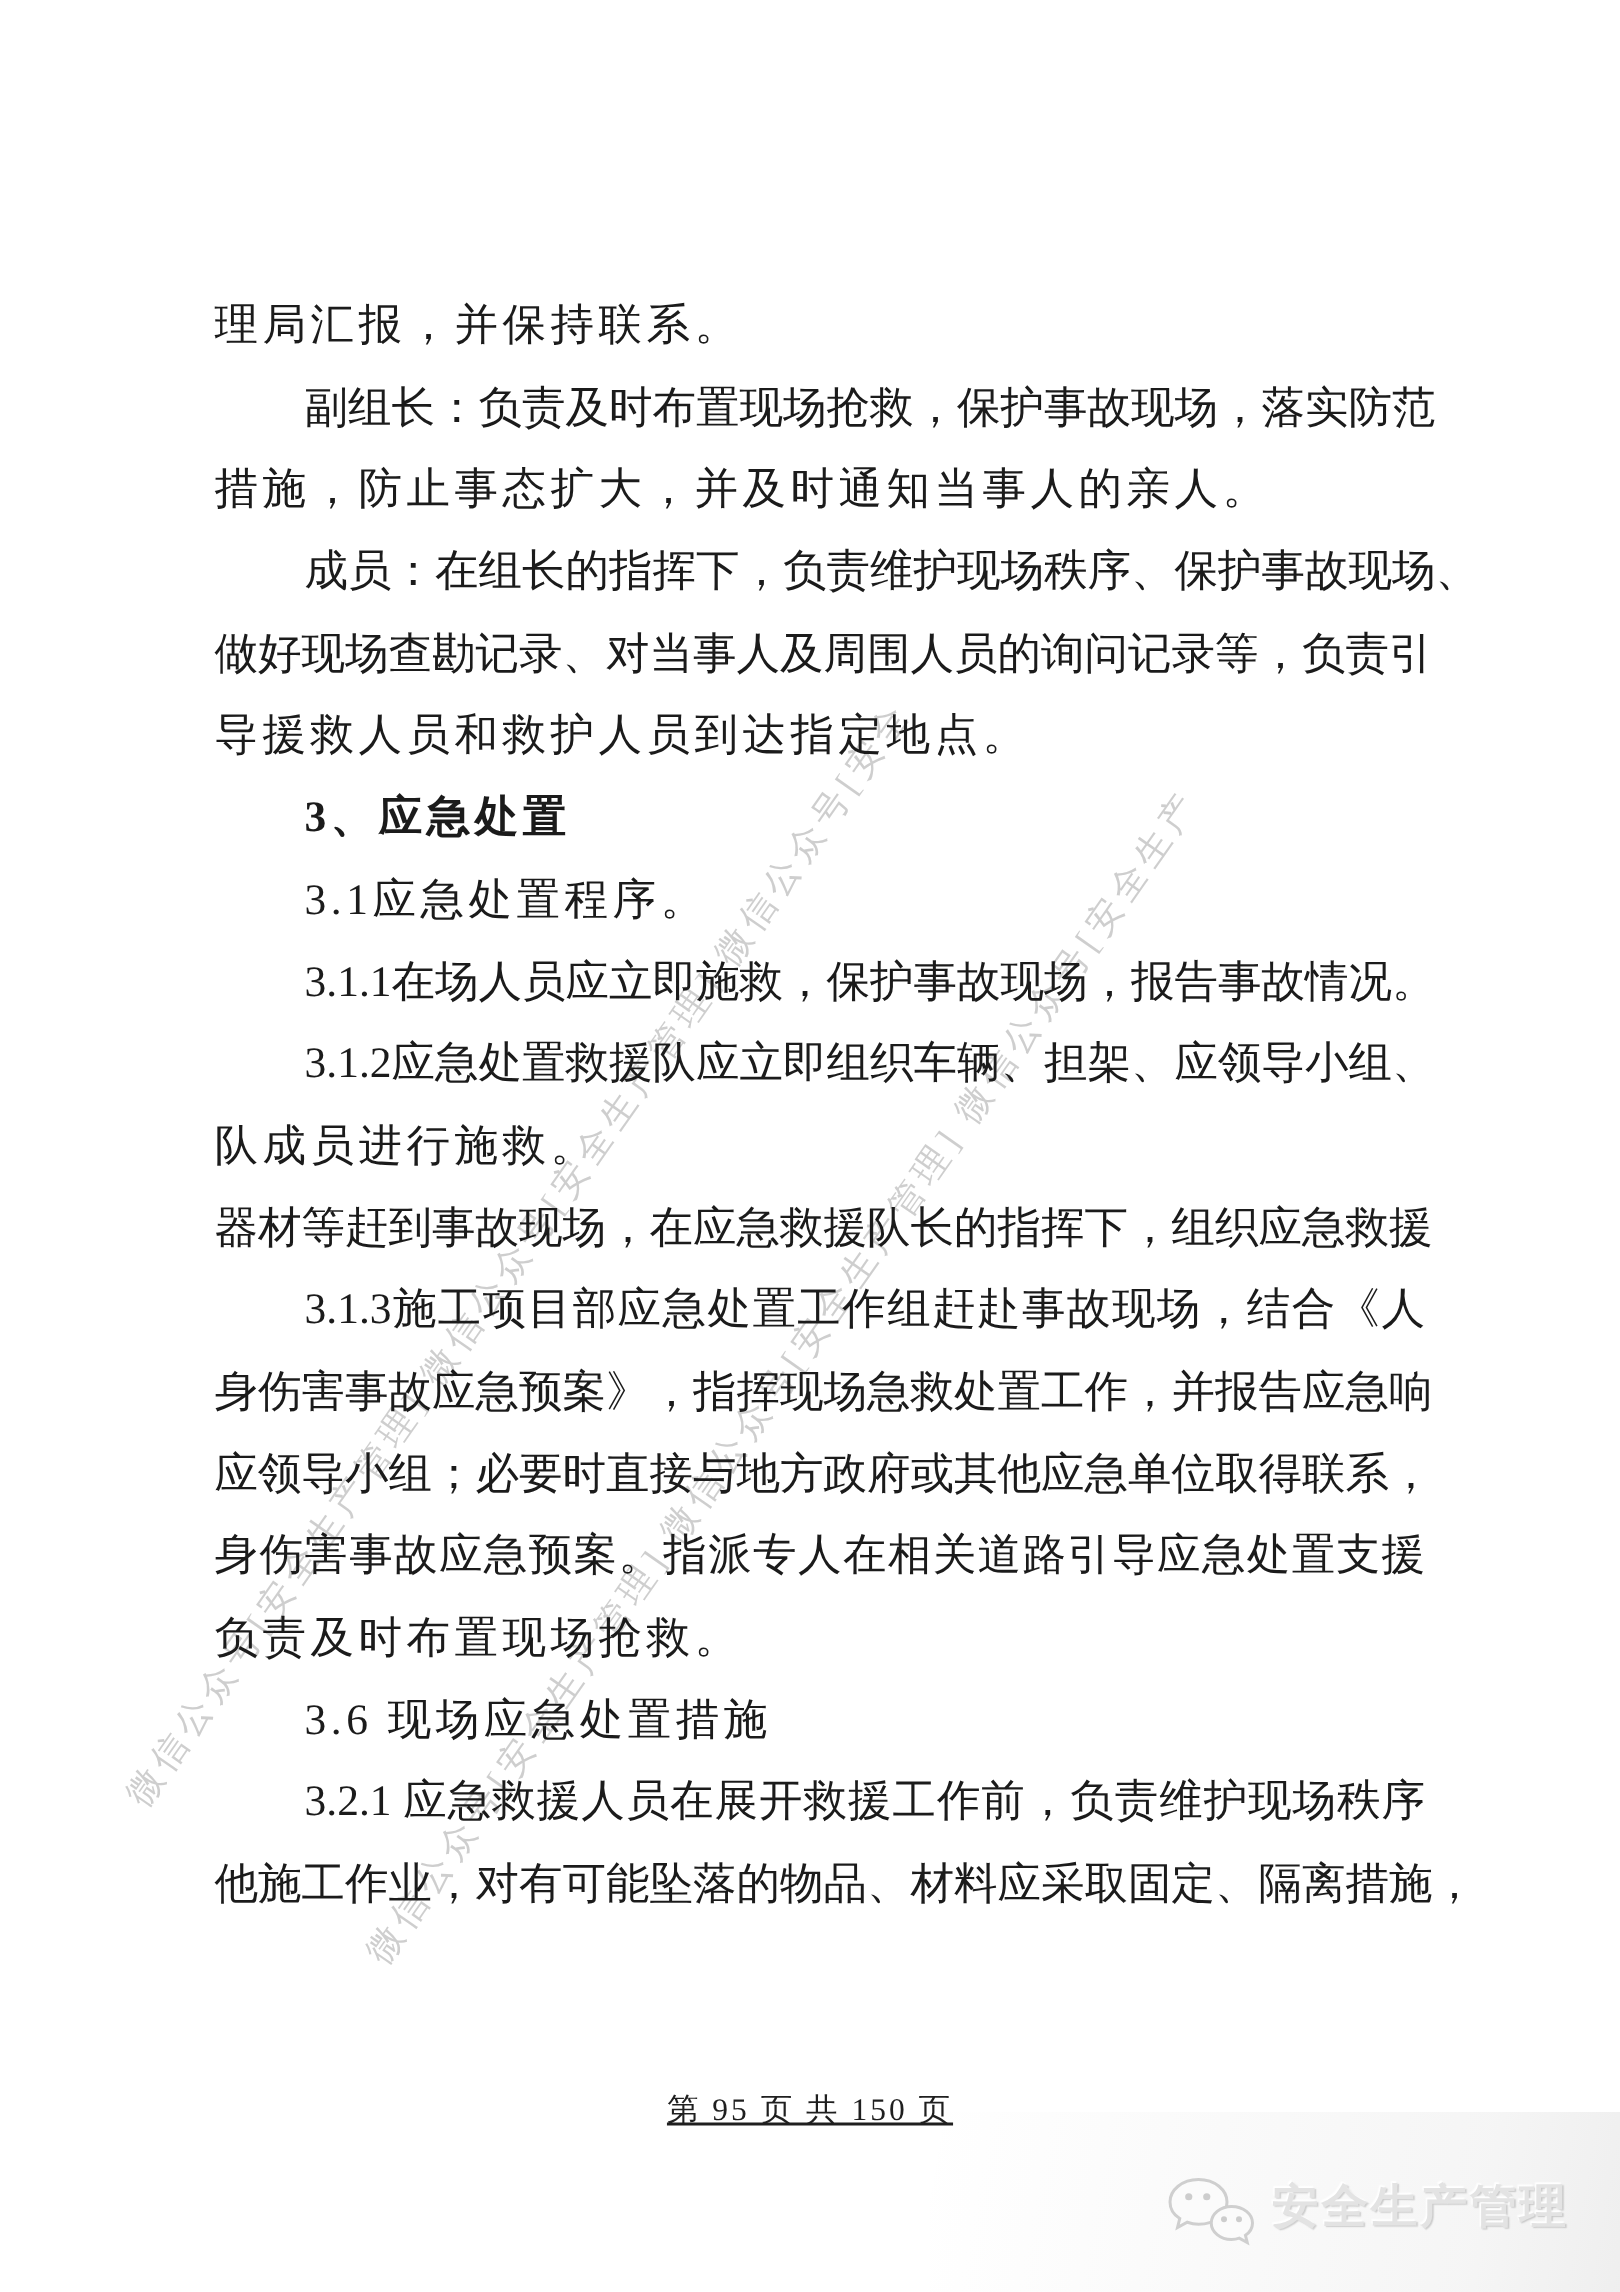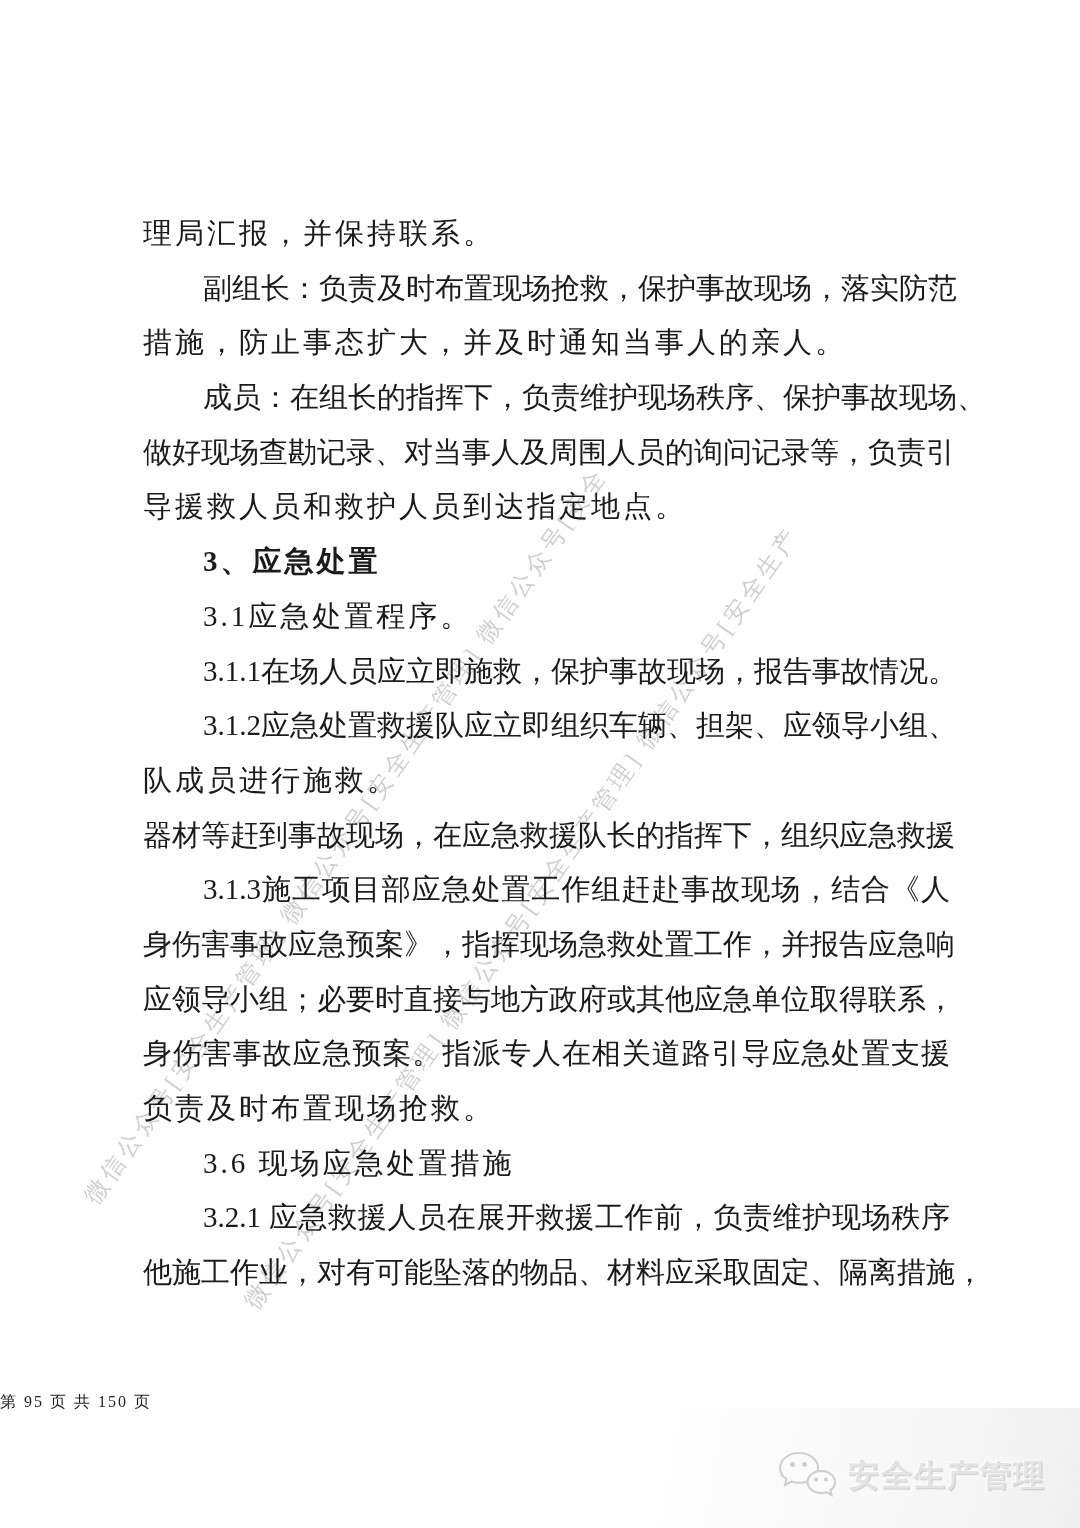--- a/index.html
+++ b/index.html
@@ -18,21 +18,21 @@
     font-size:24px;
     letter-spacing:4px;
     color:#c3c3c3;
     opacity:.8;
     transform:rotate(-55deg);
     transform-origin:0 50%;
   }
   
   .body-text{
     position:absolute;
-    left:143px;top:206px;
+    left:143px;top:190px;
     width:807px;
     z-index:2;
     color:#1b1b1b;
   }
   .line{
     height:54.7px;
     line-height:54.7px;
     font-size:29px;
     white-space:nowrap;
     letter-spacing:3px;
@@ -43,39 +43,40 @@
     text-align-last:justify;
     text-justify:inter-character;
   }
   .line.indent{text-indent:60px;}
   .line.bold{font-weight:bold;}
   
   .footer{
     position:absolute;
     left:0;right:0;top:1392px;
     z-index:2;
-    text-align:left;
-    font-size:16px;
+    text-align:center;
+    font-size:21px;
     letter-spacing:2px;
     color:#1f1f1f;
+    text-decoration:underline;
   }
   
   .corner-shade{
     position:absolute;
     right:0;bottom:0;
     width:460px;height:120px;
     z-index:1;
     background:linear-gradient(100deg, rgba(255,255,255,0) 0%, rgba(120,120,120,0.07) 78%, rgba(120,120,120,0.12) 100%);
   }
   .badge{
     position:absolute;
     right:34px;bottom:26px;
     z-index:3;
     display:flex;
-    align-items:center;
+    align-items:flex-start;
     gap:10px;
   }
   .badge-label{
     font-size:31px;
     font-weight:bold;
     letter-spacing:2px;
     color:#e3e3e3;
     text-shadow:-1px -1px 1px rgba(255,255,255,.95), 1px 1px 1px rgba(0,0,0,.18);
   }
   .badge-icon svg{display:block;}

